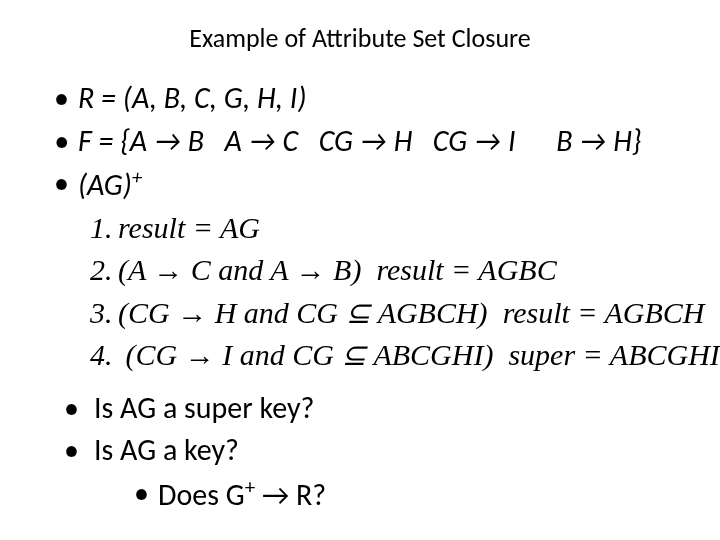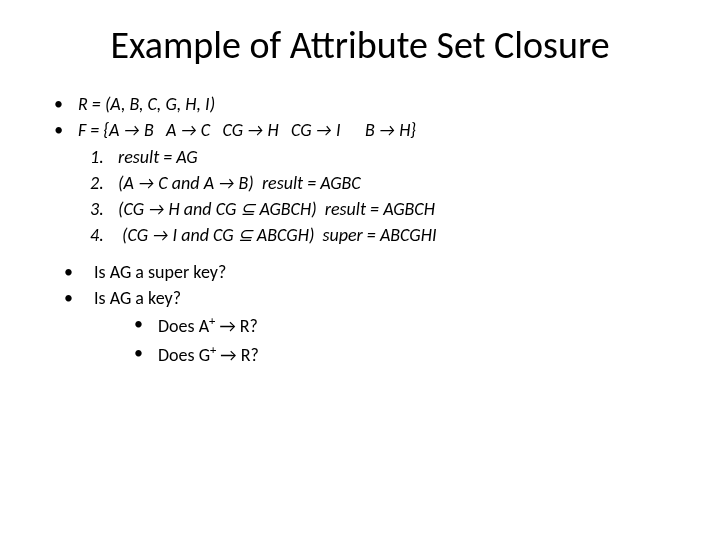--- a/index.html
+++ b/index.html
@@ -12,27 +12,27 @@
     color: #000;
   }
   .slide {
     width: 720px;
     height: 540px;
     position: relative;
     box-sizing: border-box;
     padding: 14px 30px 20px 30px;
   }
   .title {
-    font-size: 38px;
+    font-size: 26px;
     text-align: center;
     margin: 8px 0 24px 0;
     font-weight: 400;
   }
   .content {
-    font-size: 18px;
+    font-size: 30px;
     line-height: 1.35;
   }
   ul.top {
     list-style: none;
     margin: 0 0 0 24px;
     padding: 0;
   }
   ul.top > li {
     position: relative;
     padding-left: 24px;
@@ -43,20 +43,21 @@
     position: absolute;
     left: 0;
     top: 0;
   }
   .ital { font-style: italic; }
   ol.steps {
     list-style: none;
     margin: 2px 0 12px 60px;
     padding: 0;
     counter-reset: step;
+    font-family: Liberation Serif, serif;
   }
   ol.steps > li {
     counter-increment: step;
     position: relative;
     padding-left: 28px;
     margin: 2px 0;
   }
   ol.steps > li::before {
     content: counter(step) ".";
     position: absolute;
@@ -102,45 +103,45 @@
   <div class="title">Example of Attribute Set Closure</div>
 
   <div class="content">
     <ul class="top">
       <li>
         <span class="ital">R = (A, B, C, G, H, I)</span>
       </li>
       <li class="ital seg">
         <span>F = {</span><span>A </span><span>→</span><span> B</span><span>   </span><span>A </span><span>→</span><span> C</span><span>   </span><span>CG </span><span>→</span><span> H</span><span>   </span><span>CG </span><span>→</span><span> I</span><span>   </span><span>   </span><span>B </span><span>→</span><span> H}</span>
       </li>
+      <li>
+        <span class="ital">(AG)</span><sup class="ital">+</sup>
+      </li>
     </ul>
 
     <ol class="steps">
       <li class="ital">
         <span>result = AG</span>
       </li>
       <li class="ital seg">
         <span>(A </span><span>→</span><span> C</span><span> and </span><span>A </span><span>→</span><span> B)  </span><span>result = AGBC</span>
       </li>
       <li class="ital seg">
         <span>(CG </span><span>→</span><span> H</span><span> and </span><span>CG </span><span>⊆</span><span> AGBCH)  </span><span>result = AGBCH</span>
       </li>
       <li class="ital seg">
-        <span> </span><span>(CG </span><span>→</span><span> I</span><span> and </span><span>CG </span><span>⊆</span><span> ABCGH)  </span><span>super = ABCGHI</span>
+        <span> </span><span>(CG </span><span>→</span><span> I</span><span> and </span><span>CG </span><span>⊆</span><span> ABCGHI)  </span><span>super = ABCGHI</span>
       </li>
     </ol>
 
     <ul class="q">
       <li>Is AG a super key?</li>
       <li>
         <span>Is AG a key?</span>
         <ul class="qsub">
-          <li class="seg">
-            <span>Does A</span><sup>+</sup><span> </span><span>→</span><span> R?</span>
-          </li>
           <li class="seg">
             <span>Does G</span><sup>+</sup><span> </span><span>→</span><span> R?</span>
           </li>
         </ul>
       </li>
     </ul>
   </div>
 </div>
 
 </body></html>

